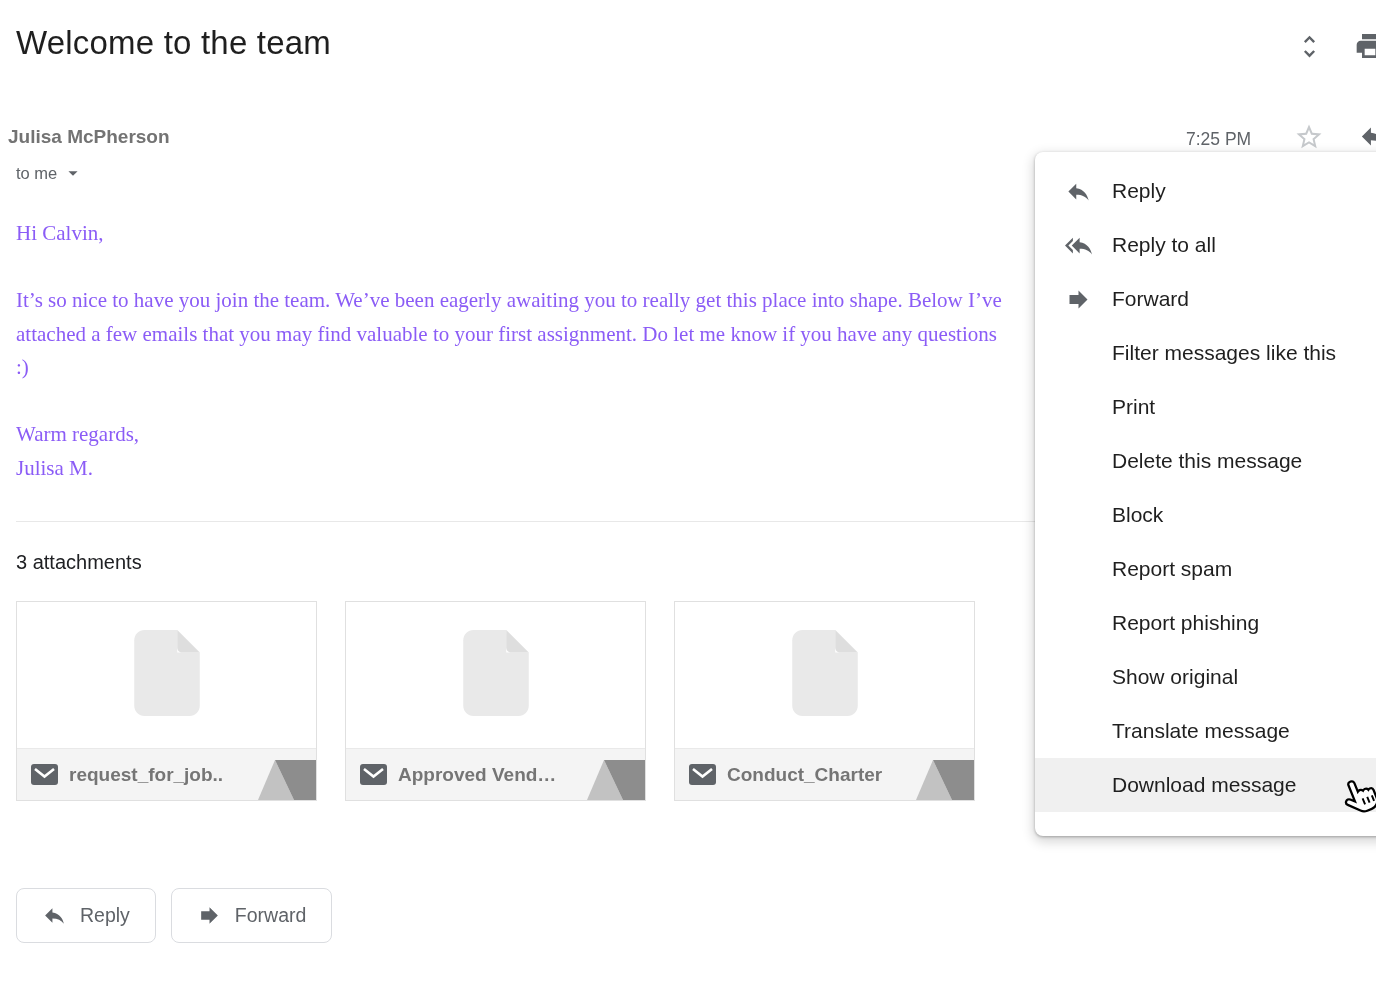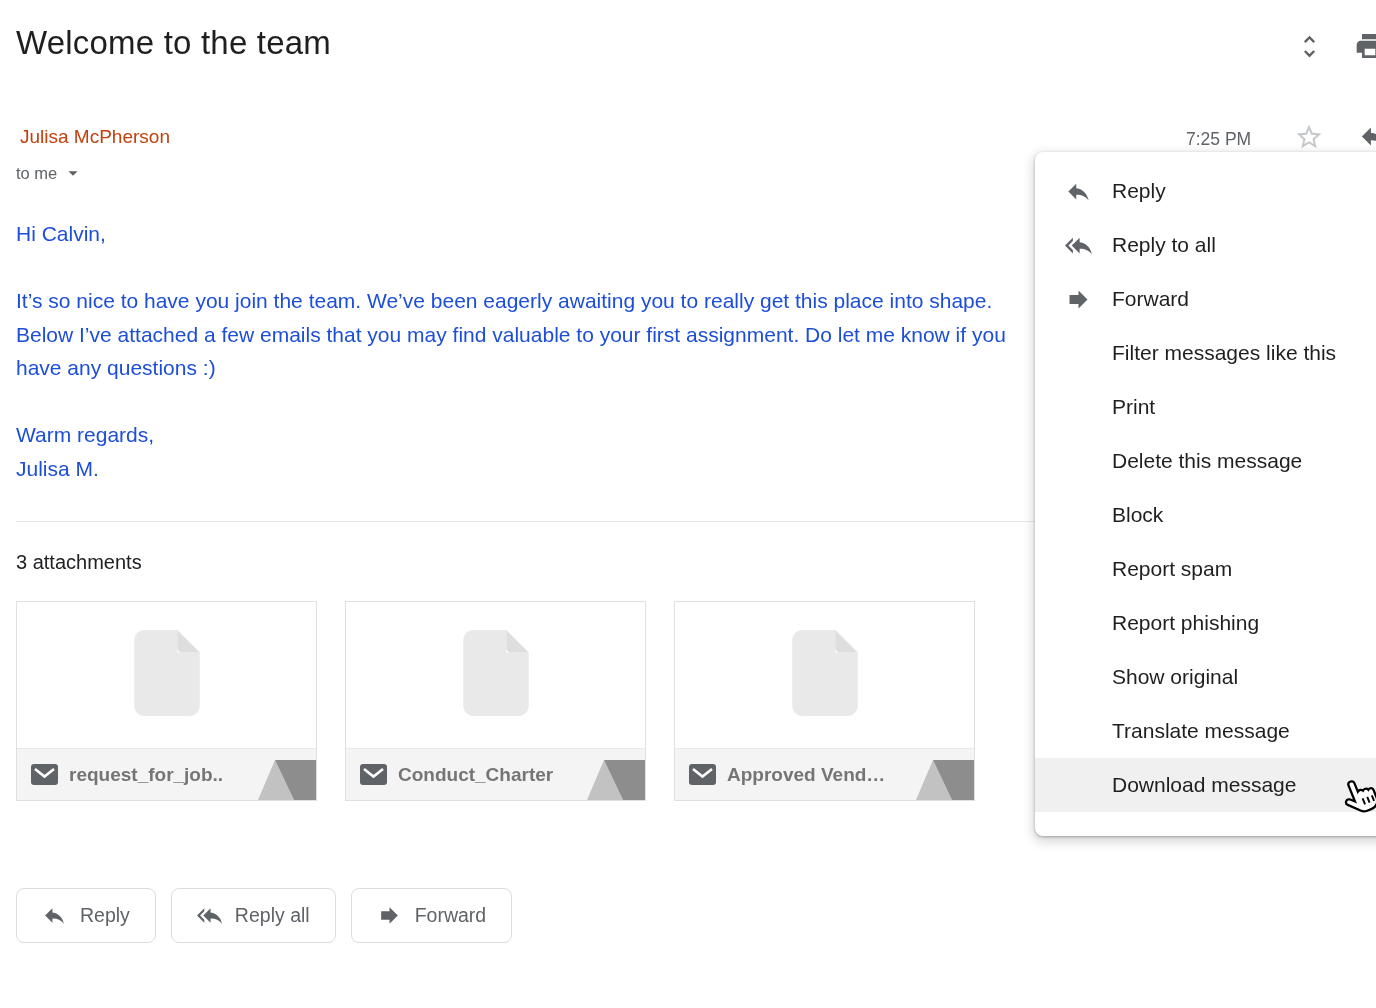--- a/index.html
+++ b/index.html
@@ -11,26 +11,26 @@
     color:#202124;
     border-radius:15px;
   }
   .abs { position:absolute; }
 
   
   .subject { left:16px; top:24px; font-size:33px; font-weight:400; color:#1f1f1f; letter-spacing:.2px; }
   .hdr-icon { color:#5f6368; }
 
   
-  .sender { left:20px; top:126px; font-size:19px; font-weight:400; color:#c2410c; }
+  .sender { left:8px; top:126px; font-size:19px; font-weight:700; color:#737373; }
   .time { left:1186px; top:129px; font-size:17.5px; color:#5f6368; }
   .to-row { left:16px; top:162px; font-size:16.5px; color:#5f6368; display:flex; align-items:center; gap:5px; }
 
   
-  .body-text { left:16px; top:217px; width:992px; font-size:21px; line-height:33.5px; color:#1d4ed8; }
+  .body-text { left:16px; top:217px; width:992px; font-size:21px; line-height:33.5px; color:#8b5cf6;font-family:Liberation Serif, serif; }
   .body-text p { margin:0 0 33.5px 0; white-space:pre-line; }
   .body-text p:last-child { margin-bottom:0; }
 
   .divider { left:16px; top:521px; width:1360px; height:1px; background:#e8e8e8; }
 
   
   .att-header { left:16px; top:551px; font-size:20px; font-weight:400; color:#202124; }
   .att-row { left:16px; top:601px; display:flex; gap:28px; }
   .att-card {
     position:relative; width:301px; height:200px;
@@ -163,21 +163,21 @@
             </svg>
           </span>
         </div>
         <div class="att-footer">
           <span style="display:flex;">
             <svg width="27" height="21" viewBox="0 0 27 21">
               <rect x="0" y="0" width="27" height="21" rx="3" fill="#5f6368"></rect>
               <polyline points="4,5 13.5,12.5 23,5" fill="none" stroke="#ffffff" stroke-width="2.6"></polyline>
             </svg>
           </span>
-          <span class="att-name">Conduct_Charter</span>
+          <span class="att-name">Approved Vend…</span>
           <span class="att-fold">
             <svg width="58" height="40" viewBox="0 0 58 40">
               <polygon points="0,40 17,0 36,40" fill="#c2c2c2"></polygon>
               <polygon points="17,0 58,0 58,40 36,40" fill="#8d8d8d"></polygon>
             </svg>
           </span>
         </div>
       </div>
       <div class="att-card">
         <div class="att-preview">
@@ -189,21 +189,21 @@
             </svg>
           </span>
         </div>
         <div class="att-footer">
           <span style="display:flex;">
             <svg width="27" height="21" viewBox="0 0 27 21">
               <rect x="0" y="0" width="27" height="21" rx="3" fill="#5f6368"></rect>
               <polyline points="4,5 13.5,12.5 23,5" fill="none" stroke="#ffffff" stroke-width="2.6"></polyline>
             </svg>
           </span>
-          <span class="att-name">Approved Vend…</span>
+          <span class="att-name">Conduct_Charter</span>
           <span class="att-fold">
             <svg width="58" height="40" viewBox="0 0 58 40">
               <polygon points="0,40 17,0 36,40" fill="#c2c2c2"></polygon>
               <polygon points="17,0 58,0 58,40 36,40" fill="#8d8d8d"></polygon>
             </svg>
           </span>
         </div>
       </div>
     </div>
 
@@ -215,30 +215,20 @@
             <path d="M10 9V5l-7 7 7 7v-4.1c5 0 8.5 1.6 11 5.1-1-5-4-10-11-11z"></path>
           </svg>
         </span>
 
         <span>Reply</span>
       </button>
       <button class="action-btn">
 
         <span style="display:flex; color:#5f6368;">
           <svg width="25" height="25" viewBox="0 0 24 24" fill="currentColor">
-            <path d="M7 8V5l-7 7 7 7v-3l-4-4 4-4zm6 1V5l-7 7 7 7v-4.1c5 0 8.5 1.6 11 5.1-1-5-4-10-11-11z"></path>
-          </svg>
-        </span>
-
-        <span>Reply all</span>
-      </button>
-      <button class="action-btn">
-
-        <span style="display:flex; color:#5f6368;">
-          <svg width="25" height="25" viewBox="0 0 24 24" fill="currentColor">
             <path d="M12 8V4l8 8-8 8v-4H4V8h8z"></path>
           </svg>
         </span>
         <span>Forward</span>
       </button>
     </div>
 
   <div class="abs menu">
 
   <div class="menu-item">

